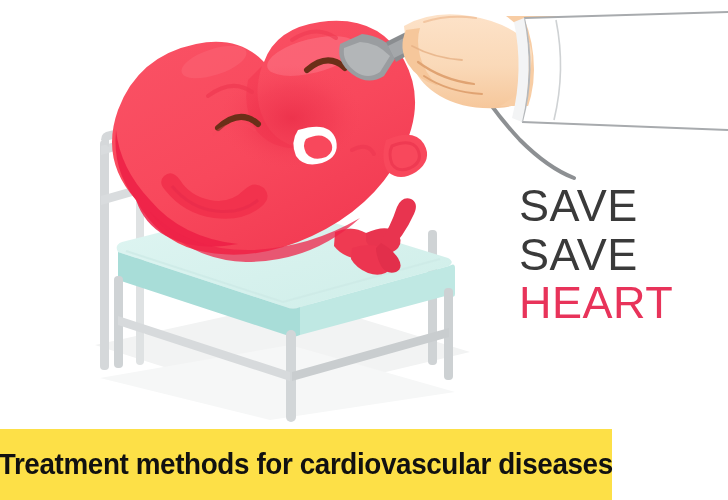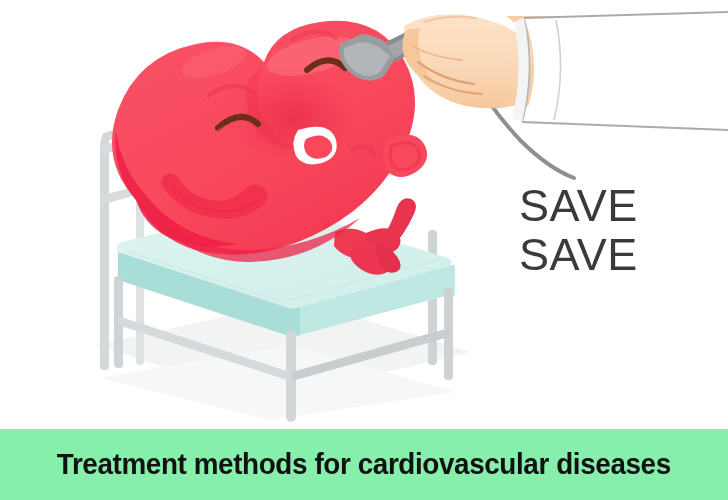--- a/index.html
+++ b/index.html
@@ -47,23 +47,23 @@
   #slogan .l1, #slogan .l2 {
     color: #3a3a3a;
   }
   #slogan .l3 {
     color: #e8335a;
   }
   #caption-bar {
     position: absolute;
     left: 0;
     top: 429px;
-    width: 728px;
+    width: 612px;
     height: 71px;
-    background: #86efac;
+    background: #fde047;
     display: flex;
     align-items: center;
     justify-content: center;
   }
   #caption-text {
     font-family: "Liberation Sans", sans-serif;
     font-size: 29px;
     font-weight: bold;
     color: #111111;
     letter-spacing: -0.4px;
@@ -227,19 +227,20 @@
 
         <path d="M524 18 Q534 70 522 122 L512 118 Q524 70 514 22 Z" fill="#f3f4f5"></path>
       </g>
 
     </svg>
   </div>
 
   <div id="slogan">
     <span class="line l1">SAVE</span>
     <span class="line l2">SAVE</span>
+    <span class="line l3">HEART</span>
   </div>
 
   <div id="caption-bar">
     <span id="caption-text">Treatment methods for cardiovascular diseases</span>
   </div>
 
 </div>
 
 </body></html>

